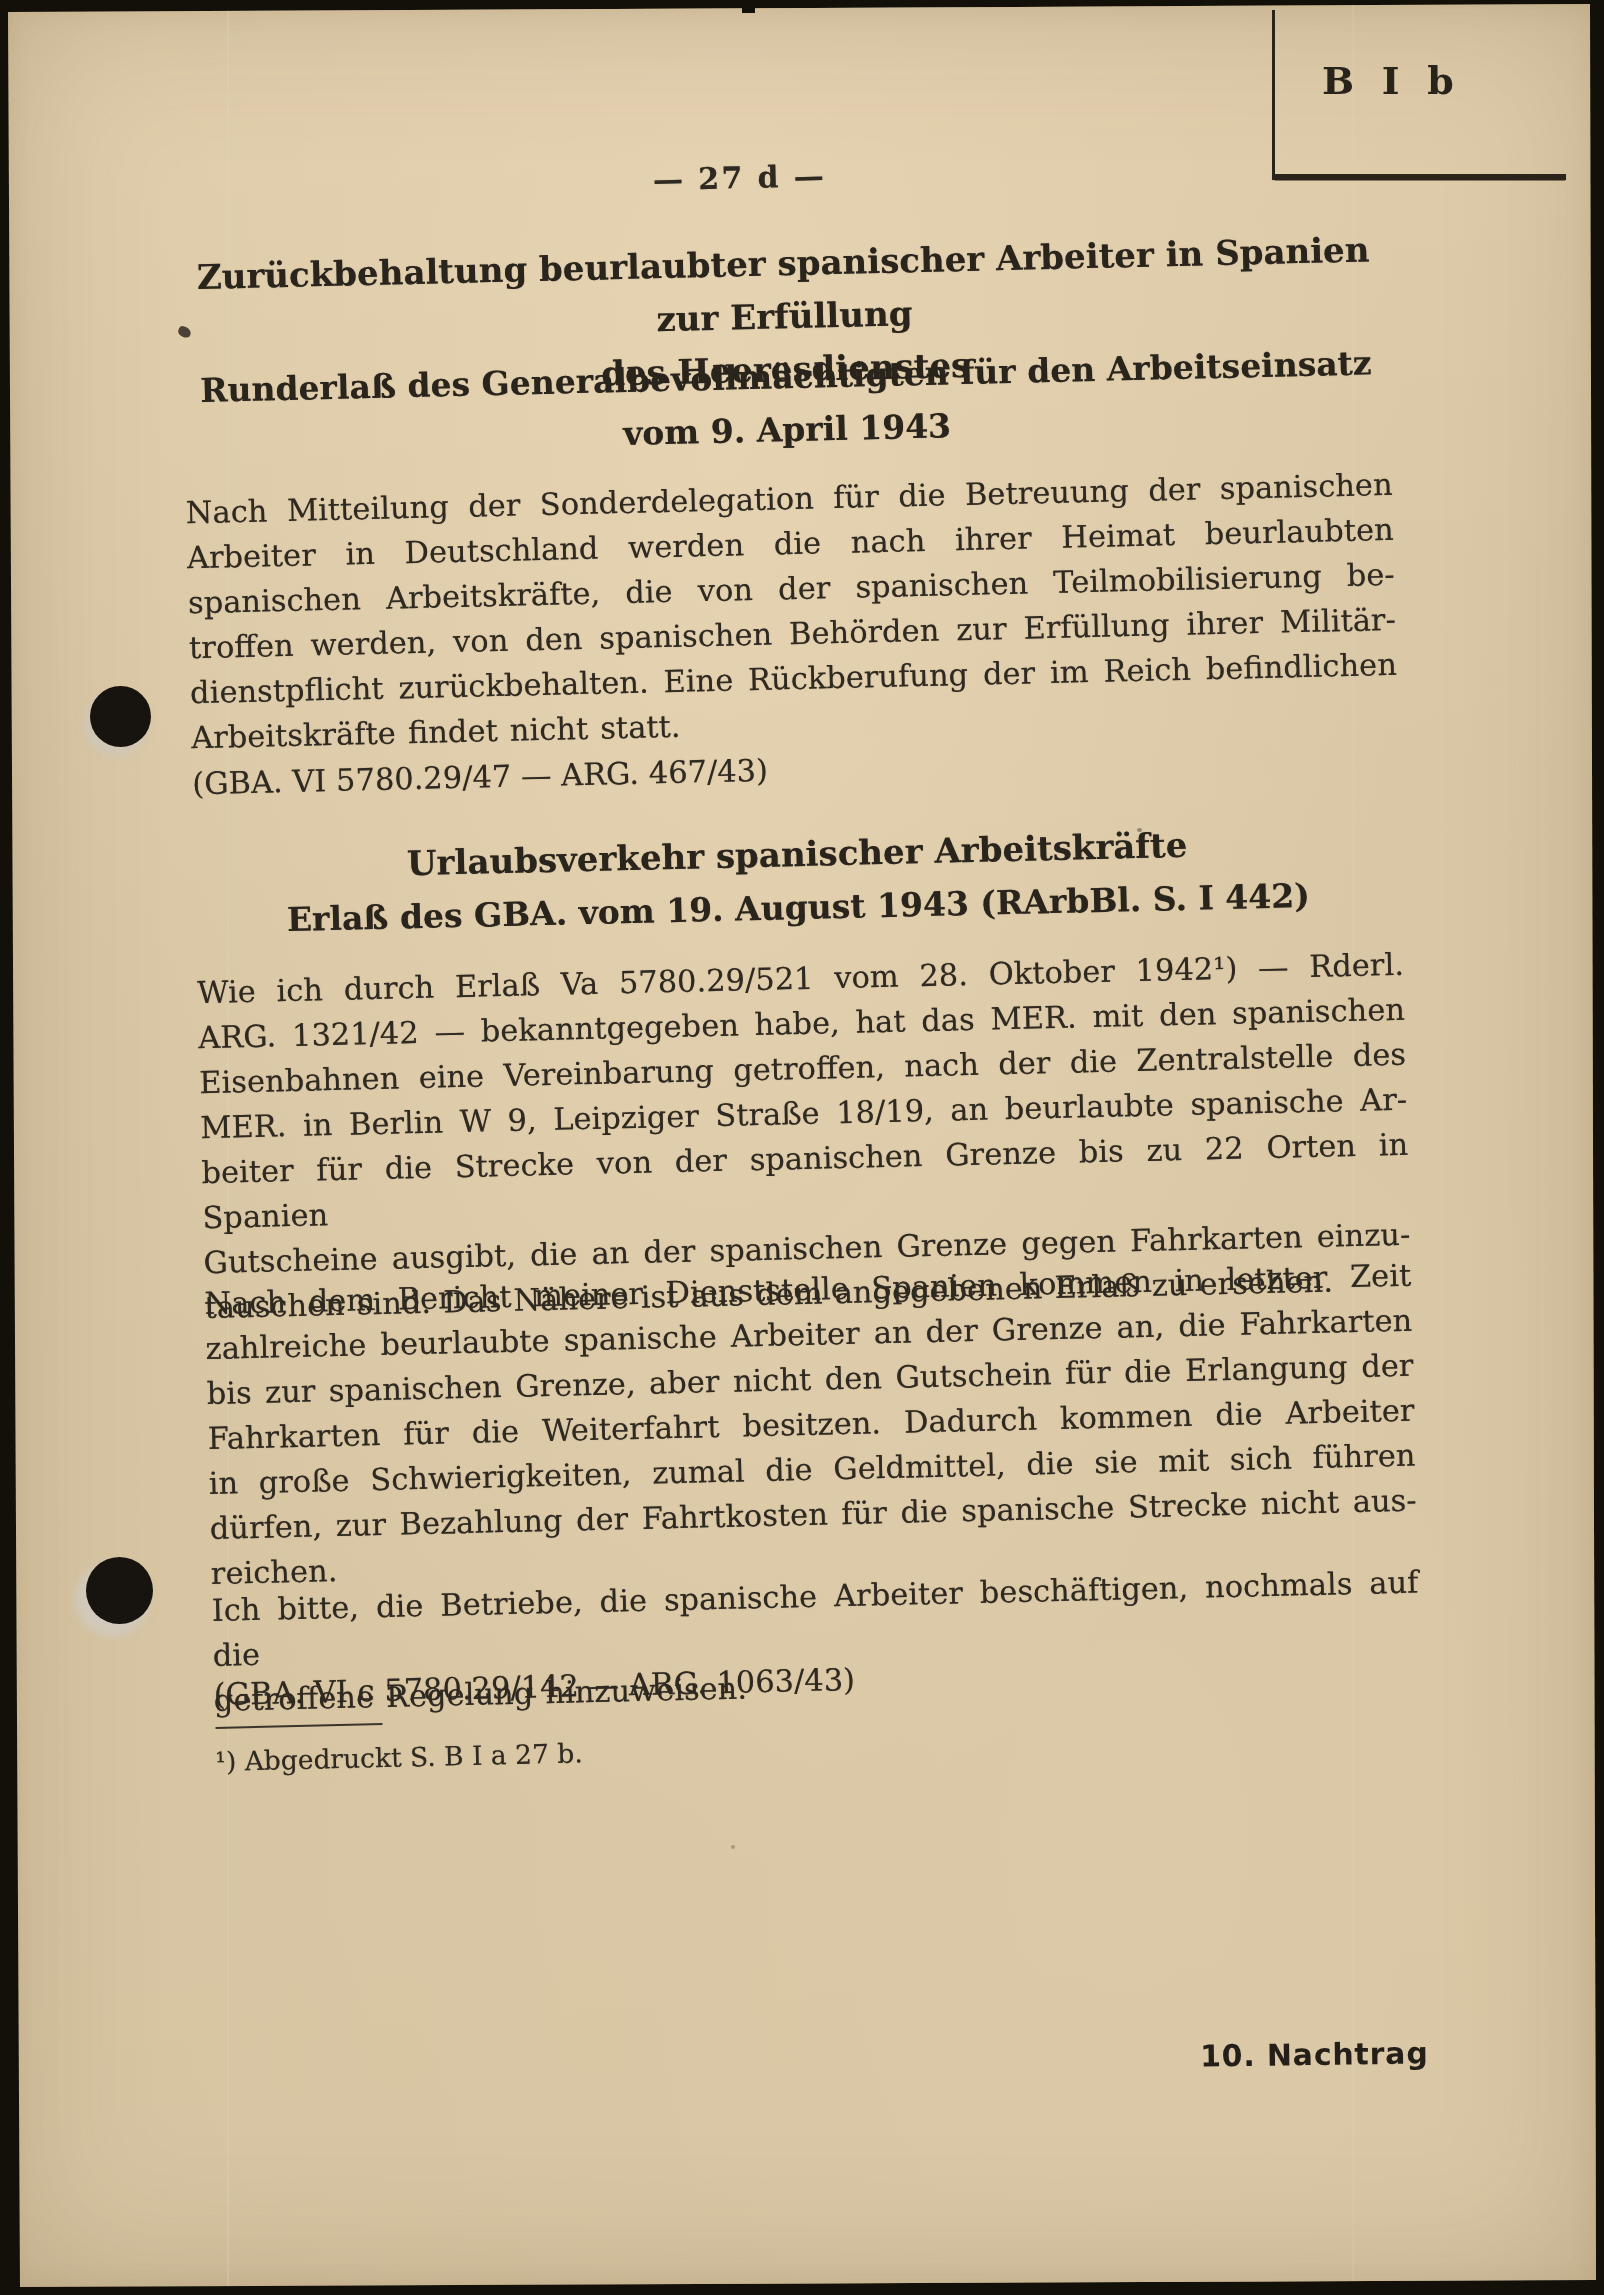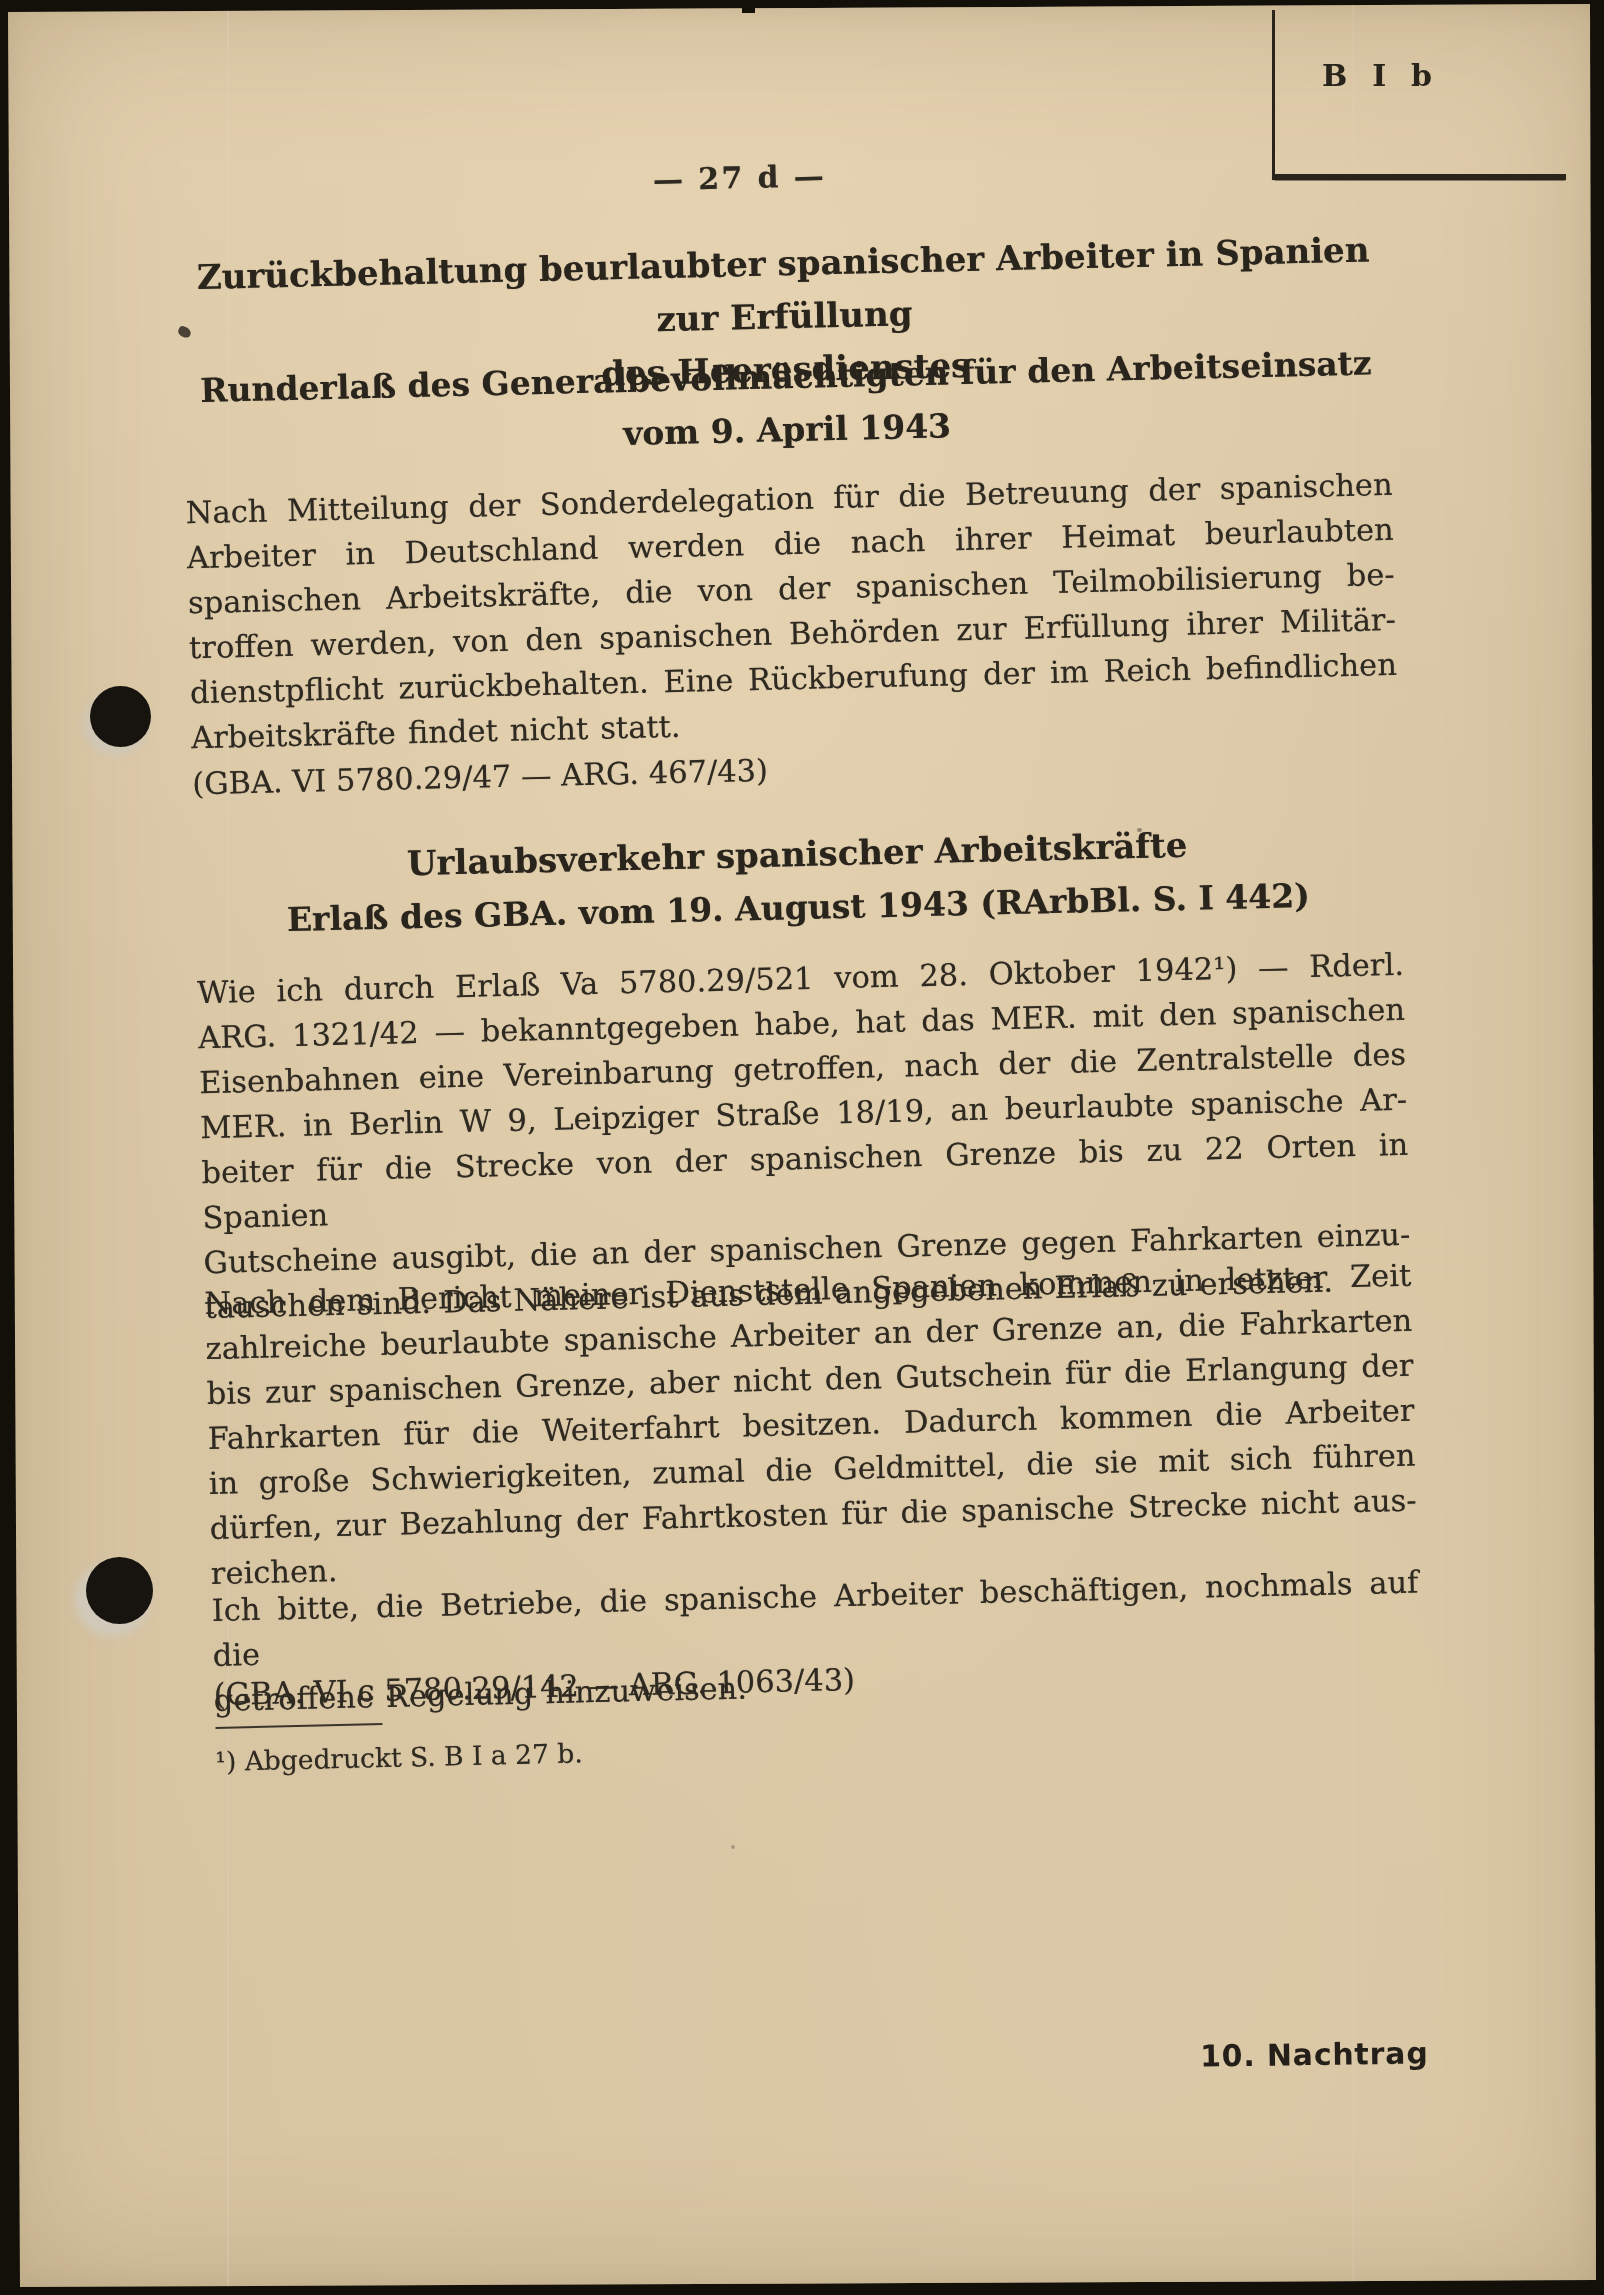--- a/index.html
+++ b/index.html
@@ -19,21 +19,21 @@
   
   .hole{position:absolute;border-radius:50%;background:#17130e;}
   .hole.h1{left:90px;top:686px;width:61px;height:61px;
            box-shadow:-4.8px 7.2px 7.2px 2.4px rgba(205,199,187,.75);}
   .hole.h2{left:86px;top:1557px;width:67px;height:67px;
            box-shadow:-7.2px 8.8px 8px 4px rgba(208,202,190,.9);}
   
   .tab-line-v{position:absolute;left:1272px;top:9.6px;width:3.2px;height:170px;background:#2a241b;}
   .tab-line-h{position:absolute;left:1272px;top:174px;width:294px;height:5.6px;background:#2a241b;
               box-shadow:0 0.8px 0.8px rgba(42,36,27,.5);}
-  .tab-label{position:absolute;left:1322px;top:58px;font-size:30px;font-weight:bold;
+  .tab-label{position:absolute;left:1322px;top:58px;font-size:38px;font-weight:bold;
              letter-spacing:7.2px;color:#29241b;}
   
   .content{position:absolute;inset:0;transform:rotate(-1.35deg);transform-origin:50% 50%;
            color:#2f2a21;text-shadow:0 0 0.8px rgba(47,42,33,.55);}
   .pageno{position:absolute;left:201px;top:159px;width:1123px;text-align:center;
           font-size:30px;font-weight:600;letter-spacing:2.4px;}
   .h-title{position:absolute;left:199px;width:1210px;text-align:center;font-weight:bold;
            font-size:34px;line-height:53px;color:#29241c;}
   .h-sub{position:absolute;left:199px;width:1210px;text-align:center;font-weight:bold;
          font-size:33px;line-height:53px;color:#29241c;}

